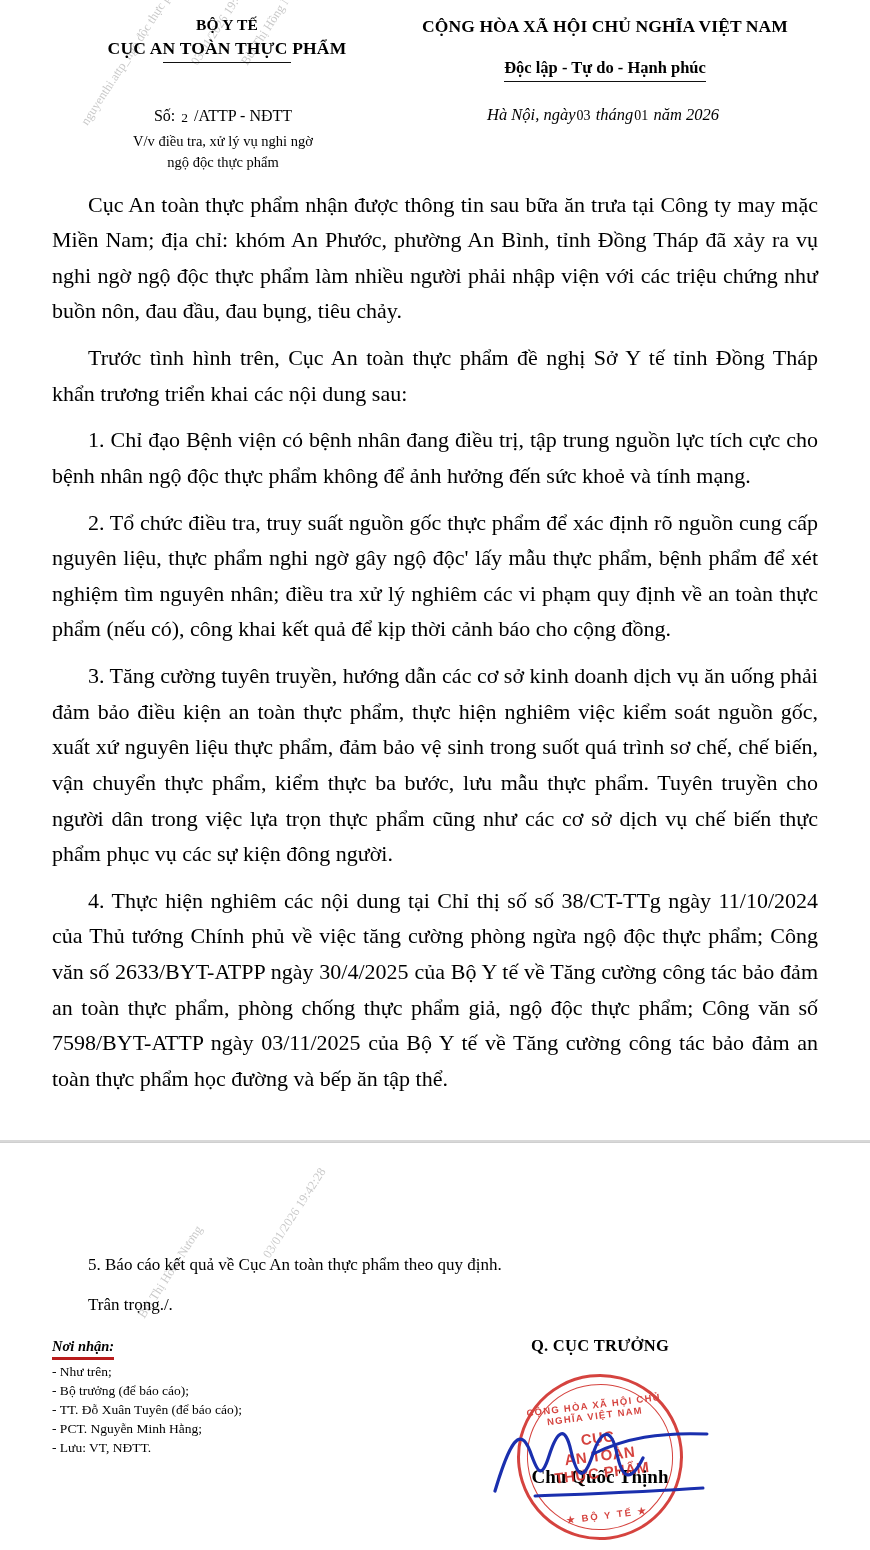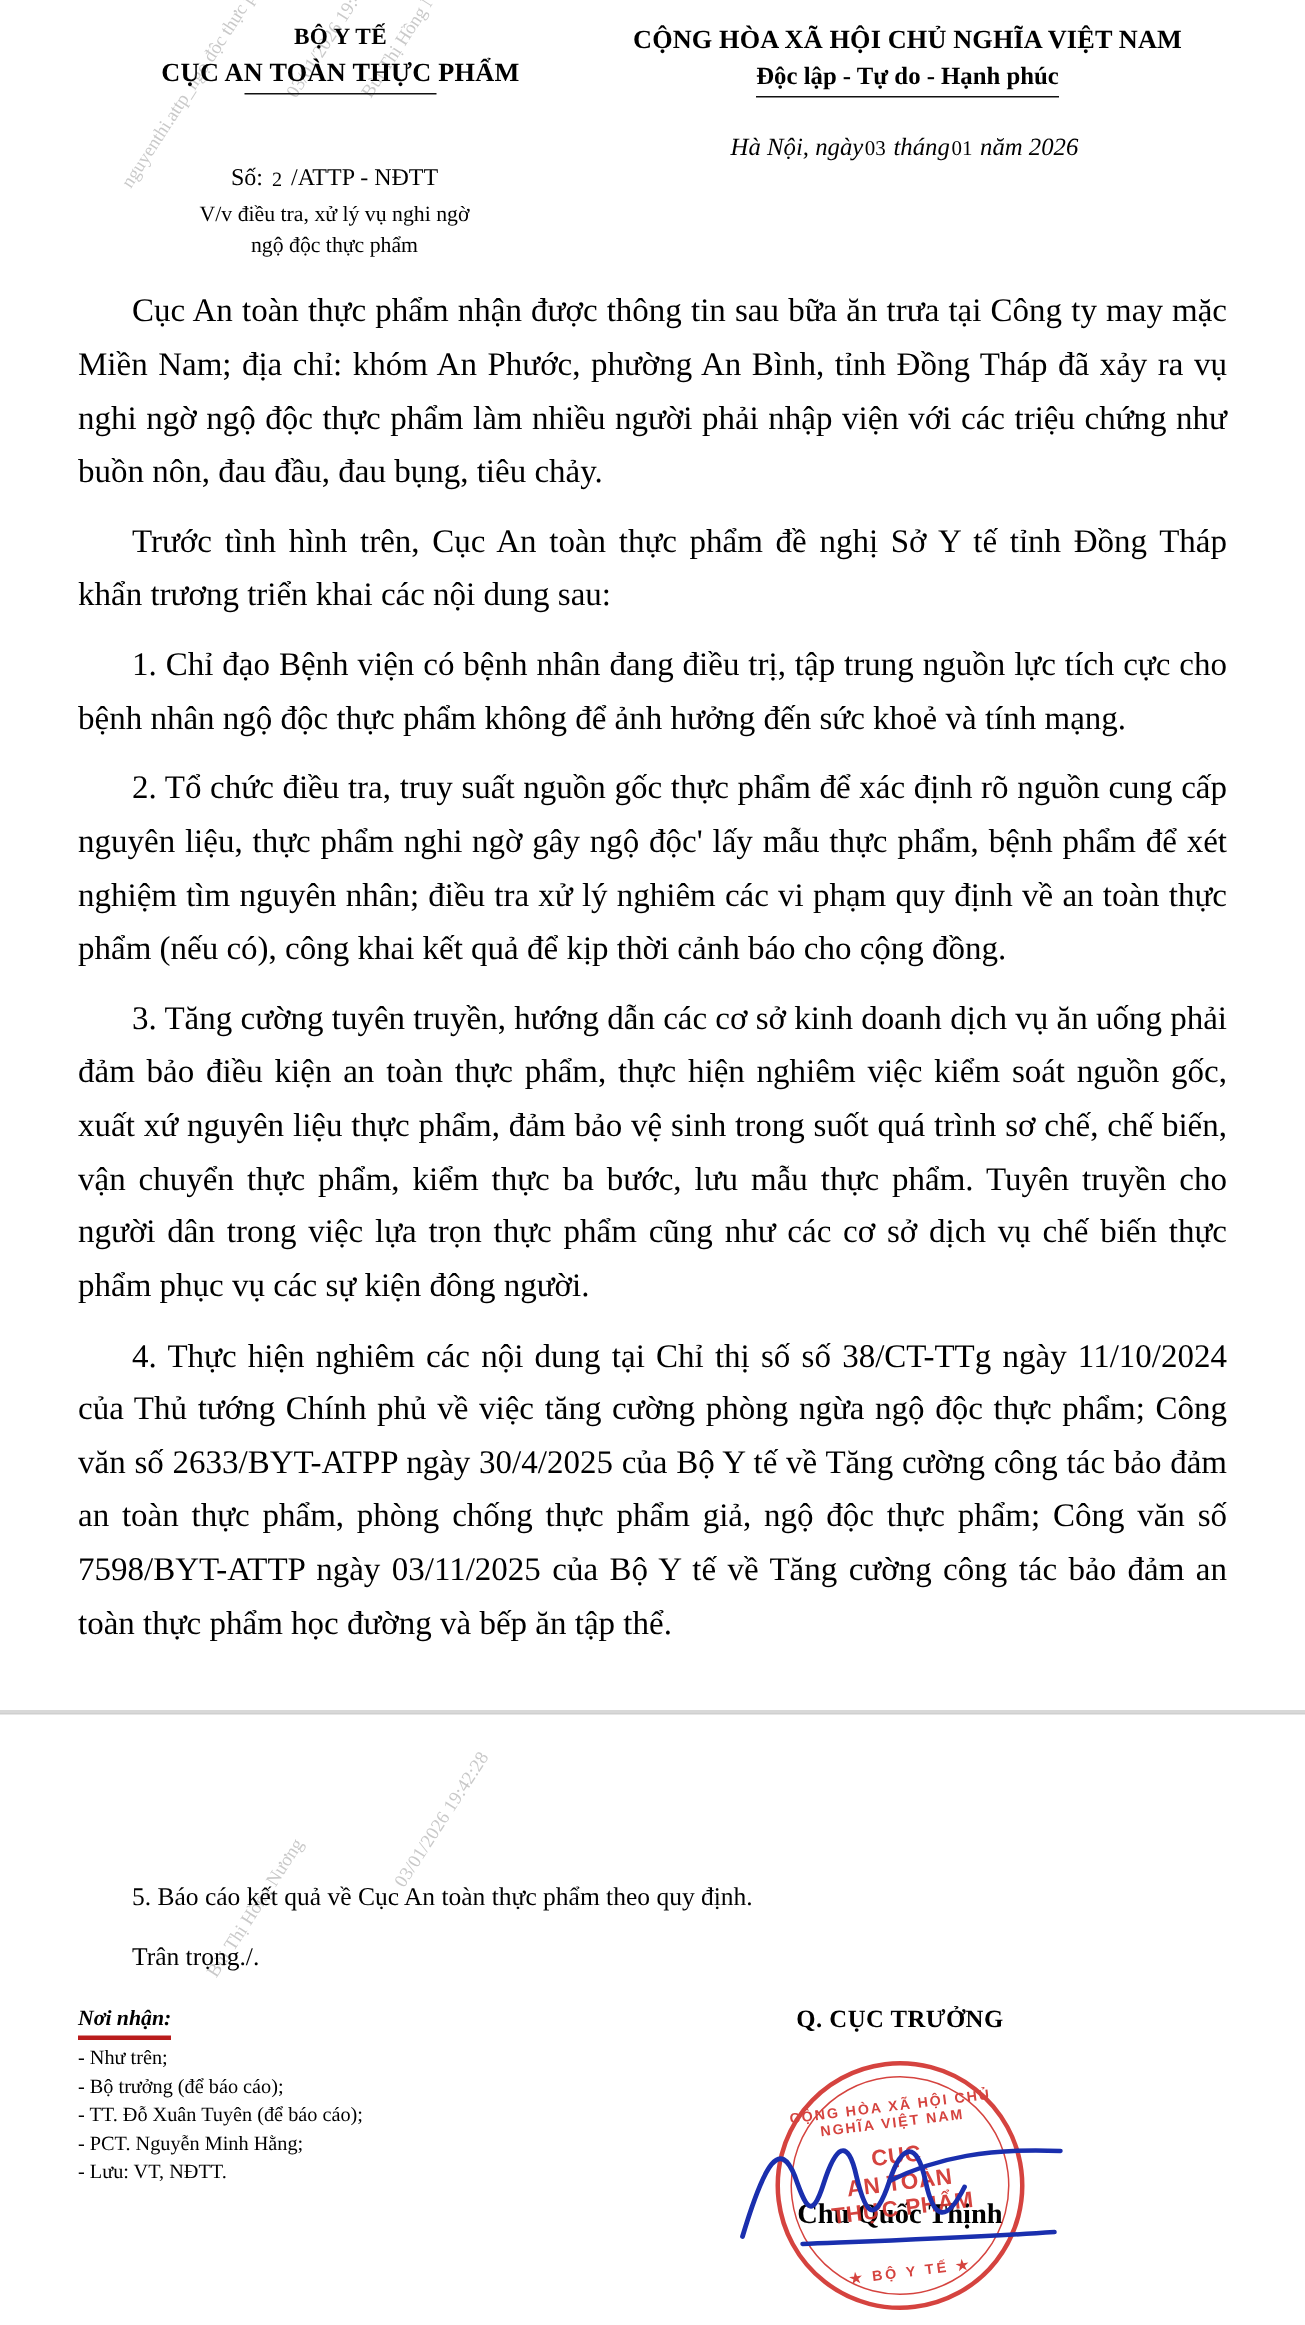--- a/index.html
+++ b/index.html
@@ -78,41 +78,41 @@
     line-height: 1.4;
     letter-spacing: .1px;
   }
   .motto {
     font-size: 16.5px;
     font-weight: bold;
     line-height: 1.5;
     display: inline-block;
     border-bottom: 1.2px solid #111;
     padding-bottom: 1px;
+    margin-top: 17px;
   }
 
   
   .meta-row {
     display: flex;
     margin-top: 22px;
   }
   .meta-left {
     width: 330px;
     text-align: center;
     padding-left: 6px;
   }
   .meta-right {
     flex: 1;
     text-align: center;
     padding-top: 1px;
   }
   .num-line {
     font-size: 16px;
     line-height: 1.5;
-    margin-top: 20px;
   }
   .num-line .small {
     font-size: 13.5px;
     vertical-align: -1px;
     padding: 0 2px;
   }
   .subject {
     font-size: 14.5px;
     line-height: 1.45;
     margin-top: 2px;

